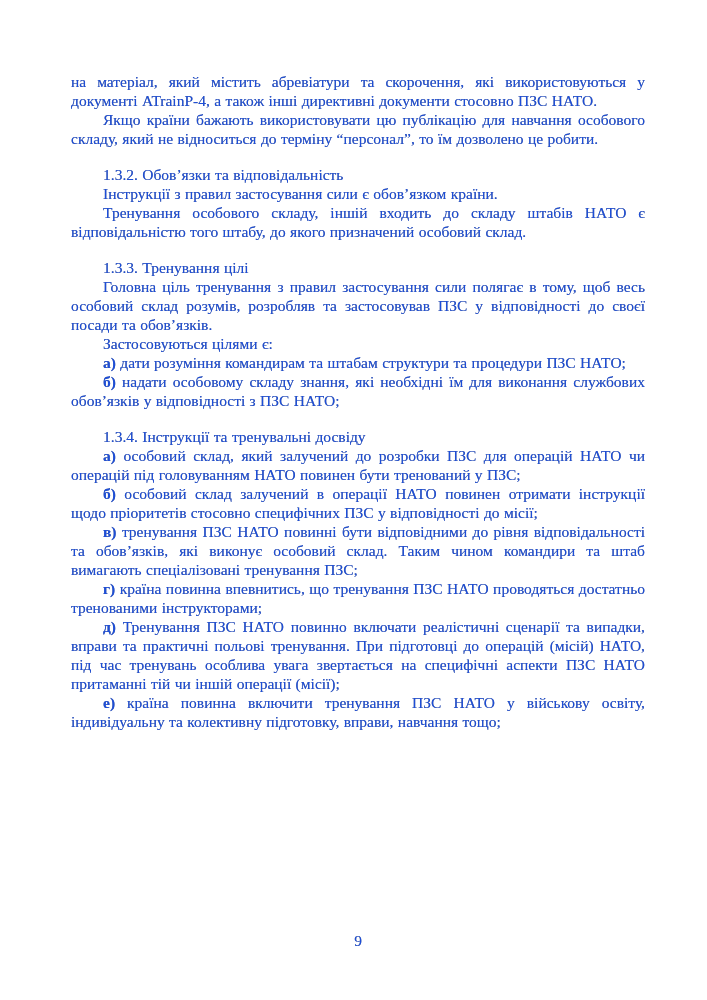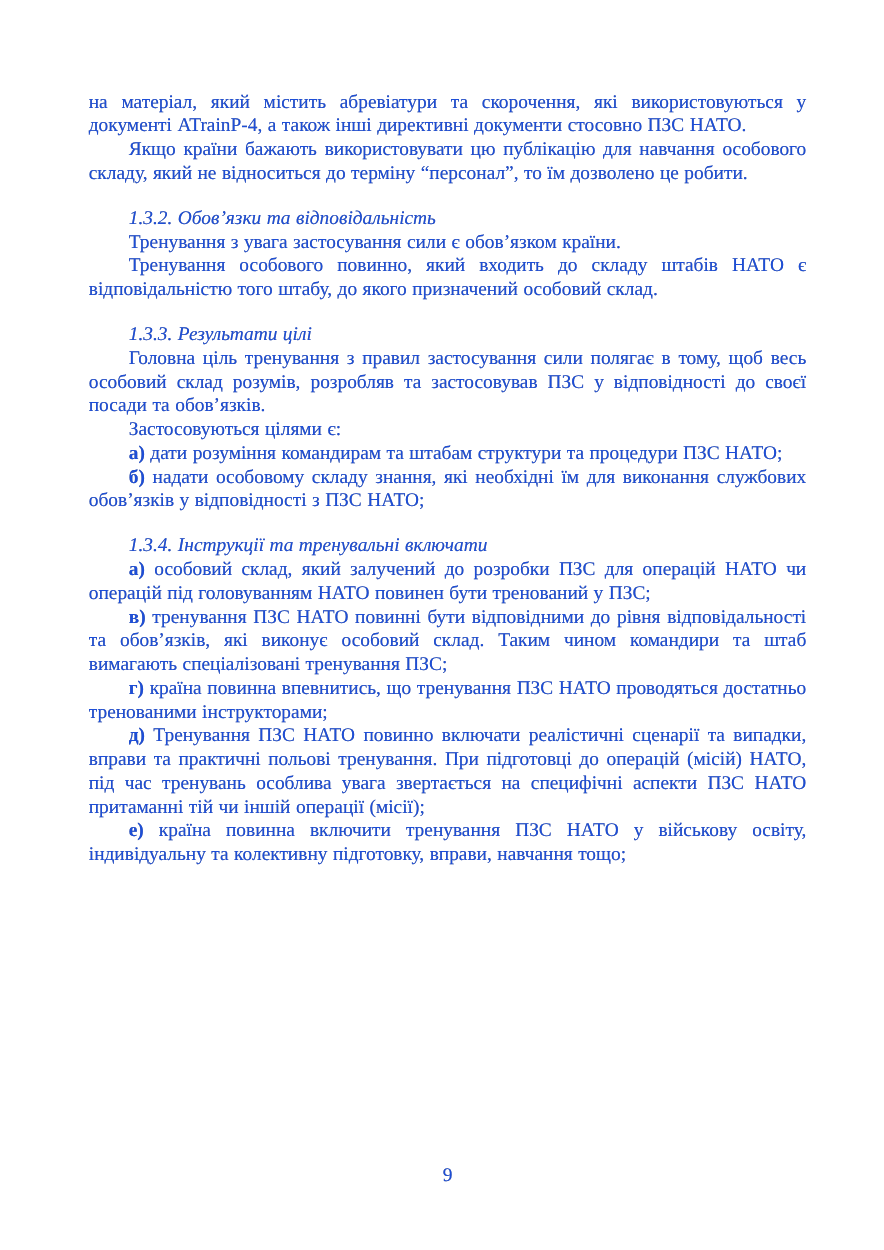--- a/index.html
+++ b/index.html
@@ -26,49 +26,50 @@
   .para {
     margin: 0;
     font-size: 15.5px;
     line-height: 19px;
     text-align: justify;
     text-indent: 32px;
     text-shadow: 0 0 0.5px rgba(40,40,40,0.55);
     word-spacing: 0.5px;
   }
   .para.noindent { text-indent: 0; }
-  .para.heading { margin-top: 17px; font-style: italic; }
+  .para.heading { margin-top: 17px; }
   .para b { font-weight: bold; }
   .footer {
     position: absolute;
     left: 71px;
     top: 931px;
     width: 574px;
     text-align: center;
     font-size: 15.5px;
     line-height: 19px;
     text-shadow: 0 0 0.5px rgba(40,40,40,0.55);
   }
 </style>
 </head>
 <body>
 
 <div class="page">
   <div class="content">
       <p class="para noindent">на матеріал, який містить абревіатури та скорочення, які використовуються у документі ATrainP-4, а також інші директивні документи стосовно ПЗС НАТО.</p>
       <p class="para indent">Якщо країни бажають використовувати цю публікацію для навчання особового складу, який не відноситься до терміну “персонал”, то їм дозволено це робити.</p>
       <p class="para heading">1.3.2. Обов’язки та відповідальність</p>
-      <p class="para indent">Тренування з увага застосування сили є обов’язком країни.</p>
-      <p class="para indent">Тренування особового повинно, який входить до складу штабів НАТО є відповідальністю того штабу, до якого призначений особовий склад.</p>
-      <p class="para heading">1.3.3. Результати цілі</p>
+      <p class="para indent">Інструкції з правил застосування сили є обов’язком країни.</p>
+      <p class="para indent">Тренування особового складу, іншій входить до складу штабів НАТО є відповідальністю того штабу, до якого призначений особовий склад.</p>
+      <p class="para heading">1.3.3. Тренування цілі</p>
       <p class="para indent">Головна ціль тренування з правил застосування сили полягає в тому, щоб весь особовий склад розумів, розробляв та застосовував ПЗС у відповідності до своєї посади та обов’язків.</p>
       <p class="para indent">Застосовуються цілями є:</p>
       <p class="para list"><b>а)</b> дати розуміння командирам та штабам структури та процедури ПЗС НАТО;</p>
       <p class="para list"><b>б)</b> надати особовому складу знання, які необхідні їм для виконання службових обов’язків у відповідності з ПЗС НАТО;</p>
-      <p class="para heading">1.3.4. Інструкції та тренувальні включати</p>
+      <p class="para heading">1.3.4. Інструкції та тренувальні досвіду</p>
       <p class="para list"><b>а)</b> особовий склад, який залучений до розробки ПЗС для операцій НАТО чи операцій під головуванням НАТО повинен бути тренований у ПЗС;</p>
+      <p class="para list"><b>б)</b> особовий склад залучений в операції НАТО повинен отримати інструкції щодо пріоритетів стосовно специфічних ПЗС у відповідності до місії;</p>
       <p class="para list"><b>в)</b> тренування ПЗС НАТО повинні бути відповідними до рівня відповідальності та обов’язків, які виконує особовий склад. Таким чином командири та штаб вимагають спеціалізовані тренування ПЗС;</p>
       <p class="para list"><b>г)</b> країна повинна впевнитись, що тренування ПЗС НАТО проводяться достатньо тренованими інструкторами;</p>
       <p class="para list"><b>д)</b> Тренування ПЗС НАТО повинно включати реалістичні сценарії та випадки, вправи та практичні польові тренування. При підготовці до операцій (місій) НАТО, під час тренувань особлива увага звертається на специфічні аспекти ПЗС НАТО притаманні тій чи іншій операції (місії);</p>
       <p class="para list"><b>е)</b> країна повинна включити тренування ПЗС НАТО у військову освіту, індивідуальну та колективну підготовку, вправи, навчання тощо;</p>
     </div>
   <div class="footer">9</div>
 </div>
 
 </body></html>

